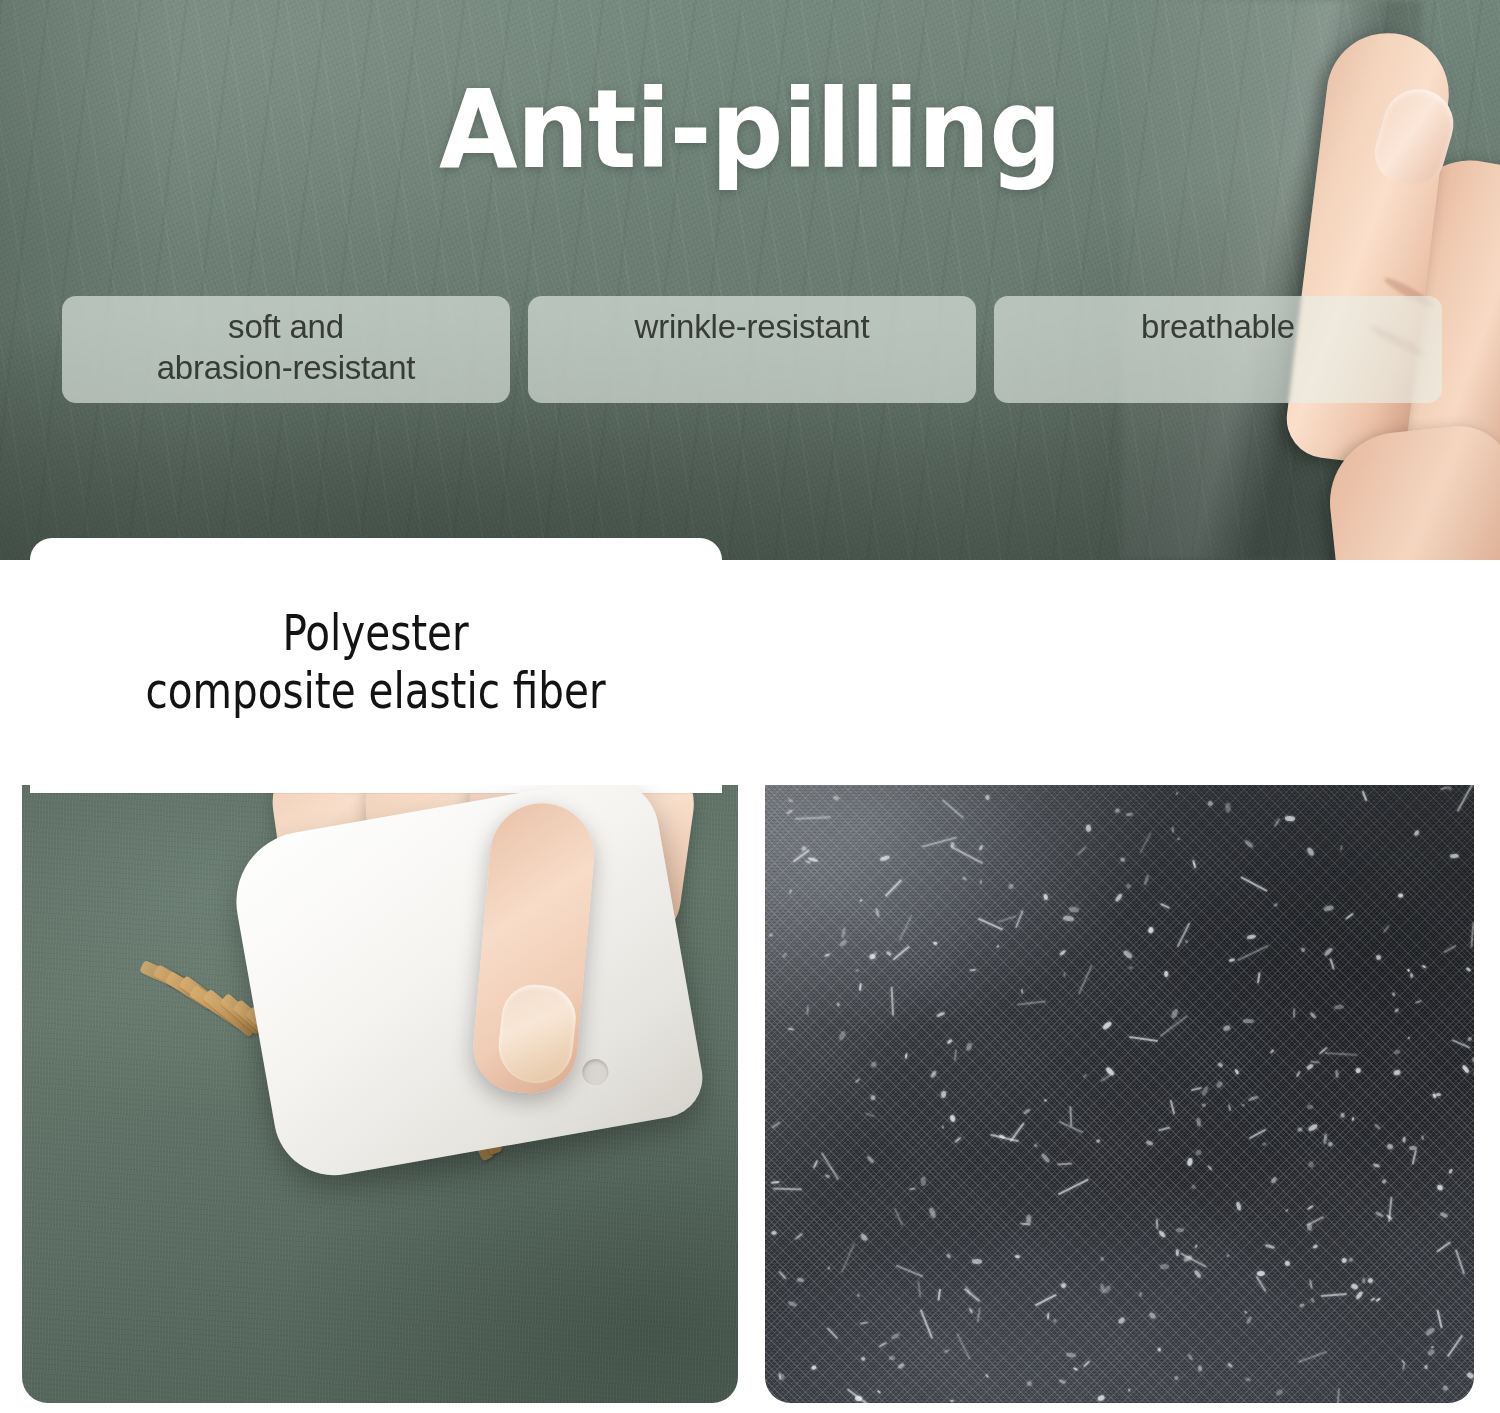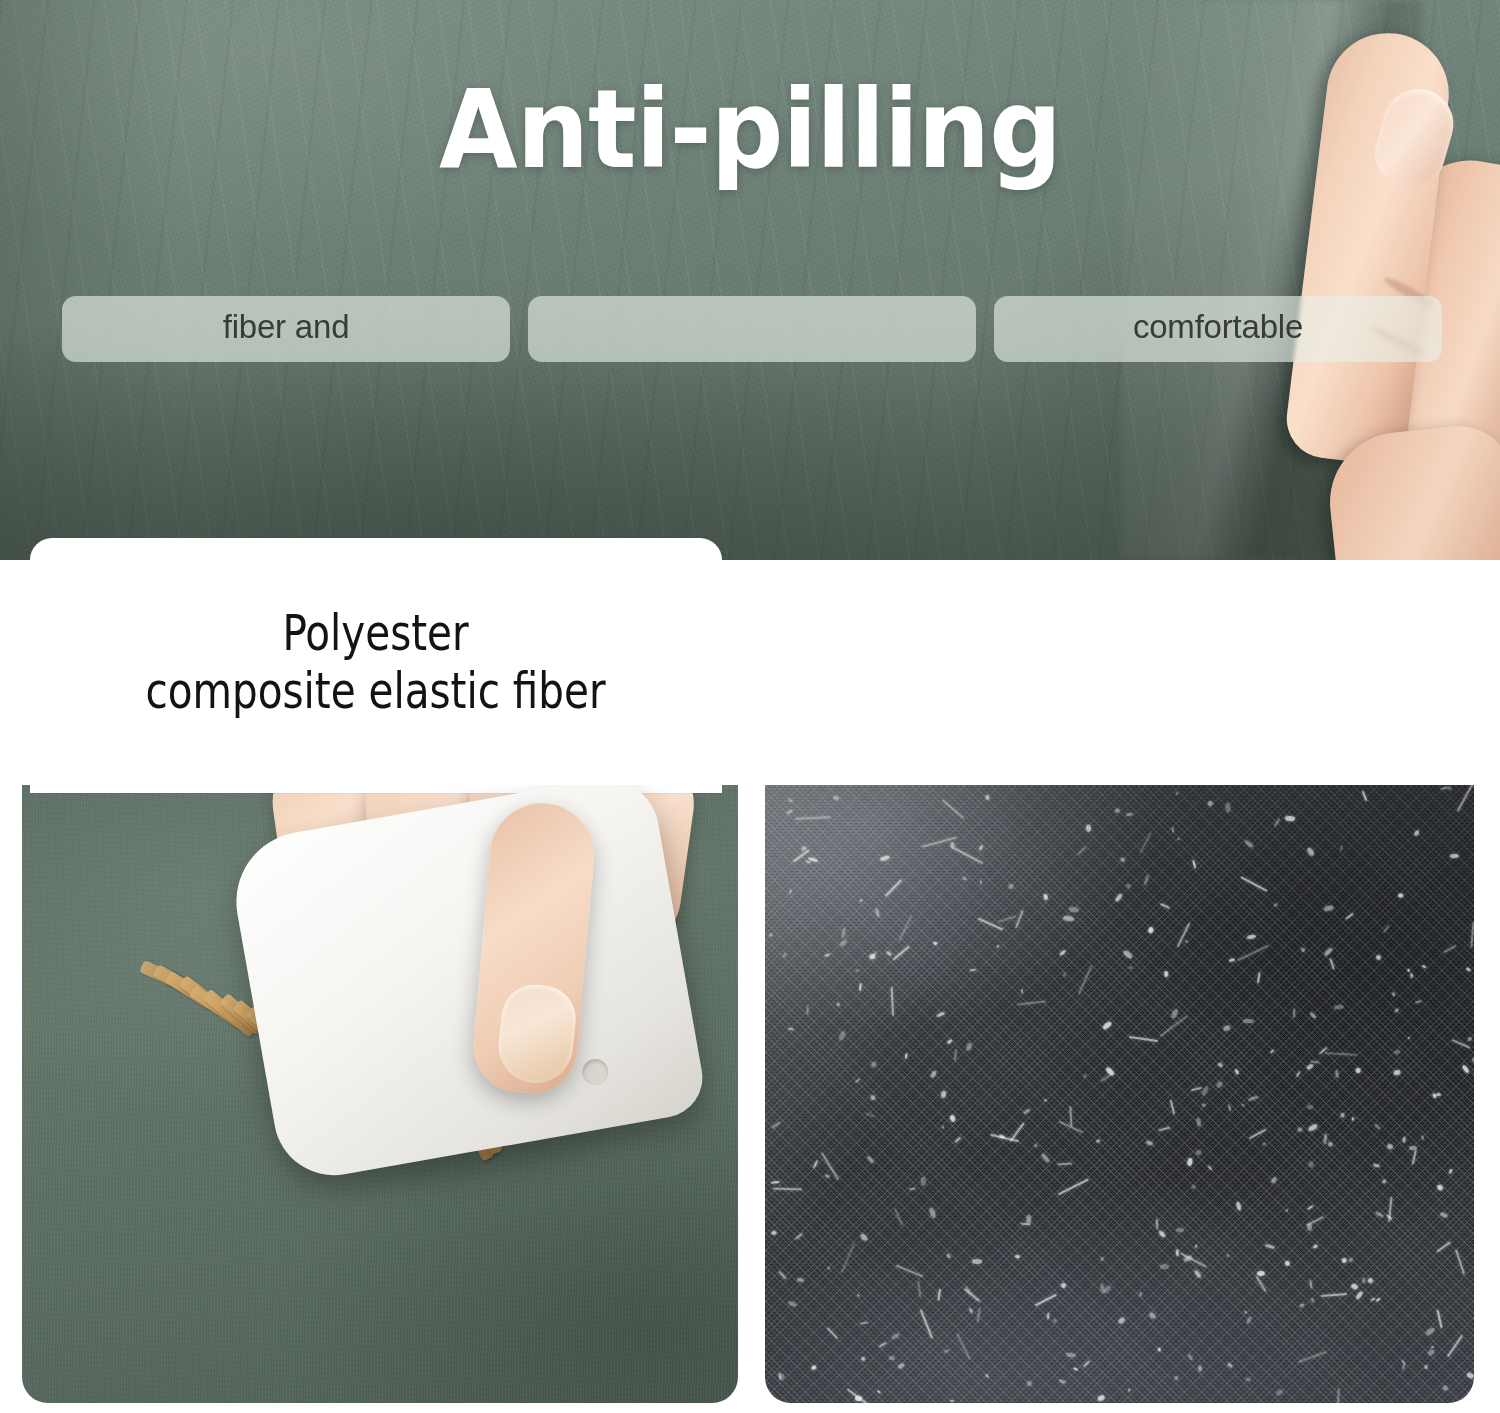--- a/index.html
+++ b/index.html
@@ -356,26 +356,28 @@
         <div class="f-crease" style="left:78px;top:250px;width:56px;height:10px;transform:rotate(22deg);"></div>
         <div class="f-crease" style="left:70px;top:300px;width:60px;height:9px;transform:rotate(20deg);"></div>
       </div>
       <div class="finger f-lower"></div>
     </div>
 
     <div class="hero-title">Anti-pilling</div>
 
     <div class="pill-row">
       <div class="pill">
-        <span>fiber and</span>
+        <span>soft and</span>
+        <span>abrasion-resistant</span>
       </div>
       <div class="pill">
+        <span>wrinkle-resistant</span>
       </div>
       <div class="pill">
-        <span>comfortable</span>
+        <span>breathable</span>
       </div>
     </div>
   </div>
 
   <div class="panel panel-left">
     <div class="caption-card">
       <div class="cap-inner">
         <span class="cap-line">Polyester</span>
         <span class="cap-line">composite elastic fiber</span>
       </div>

